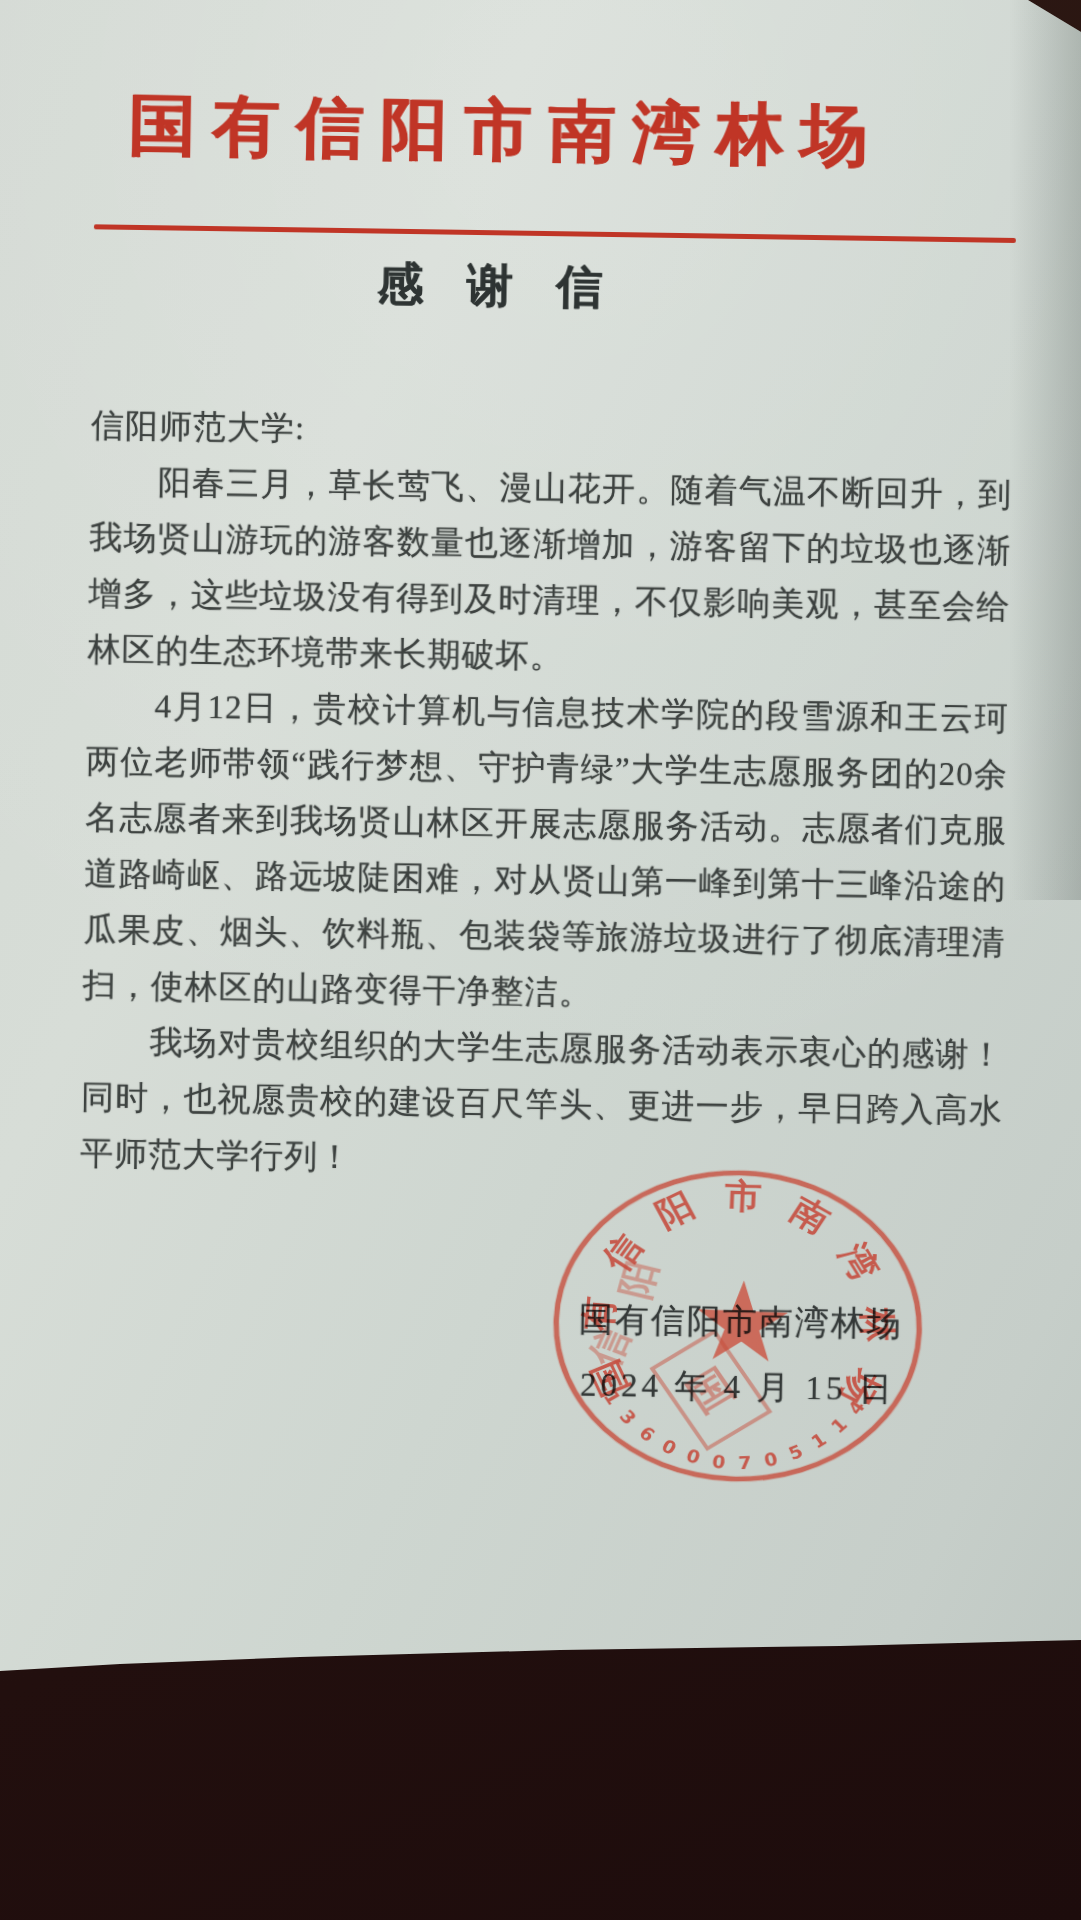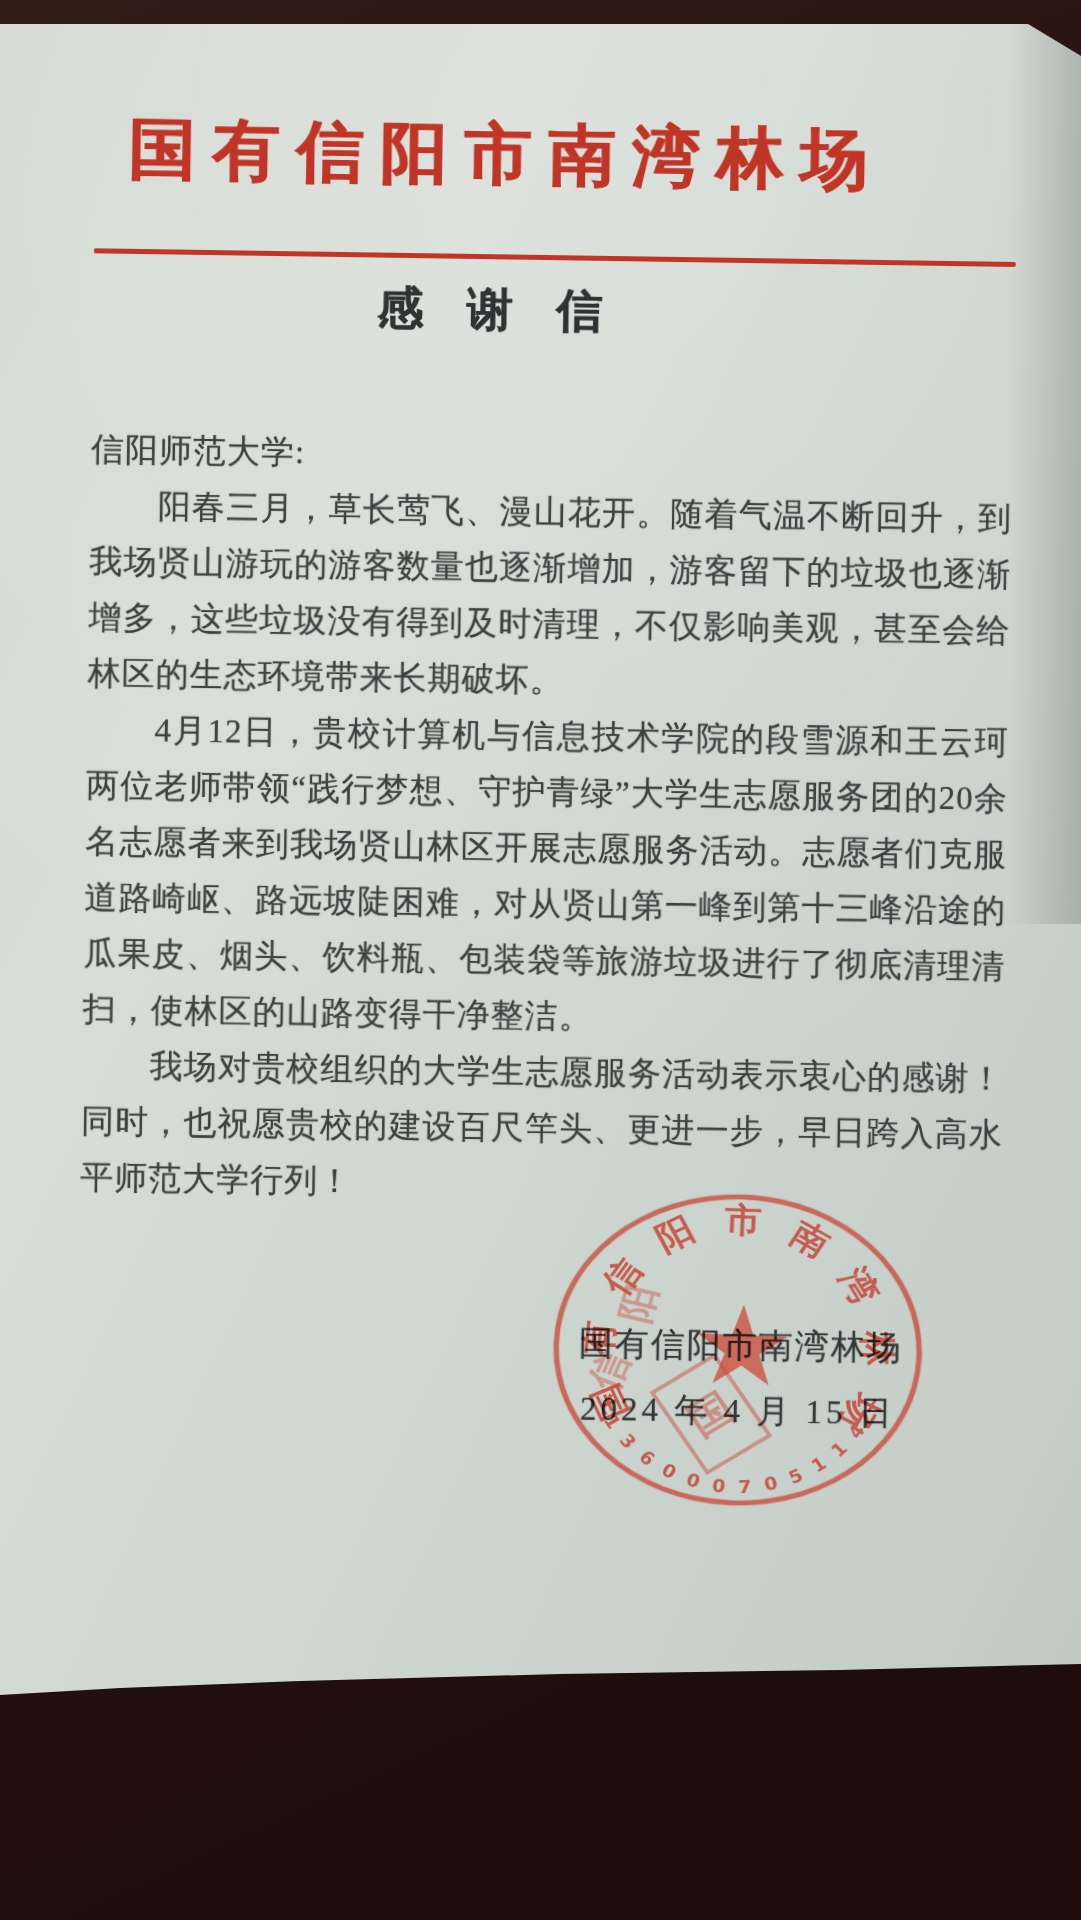--- a/index.html
+++ b/index.html
@@ -11,21 +11,20 @@
   .desk{
     position:absolute;inset:0;
     background:linear-gradient(155deg,#301b15 0%,#271310 38%,#220f0e 70%,#1d0c0c 100%);
   }
   .paper{
     position:absolute;inset:0;
     background:
       radial-gradient(140% 85% at 52% 6%, rgba(255,255,255,.16), rgba(255,255,255,0) 62%),
       linear-gradient(115deg,#d3d9d3 0%,#d7ddd7 28%,#ced6d0 55%,#c6cec9 84%,#bcc5c0 100%);
     clip-path: polygon(0 0,1028px 0,1081px 32px,1081px 1640px,840px 1646px,560px 1650px,300px 1657px,120px 1664px,0 1671px);
-    margin-top: 24px;
   }
   .paper::after{ 
     content:"";position:absolute;right:0;top:0;width:90px;height:900px;
     background:linear-gradient(to left, rgba(90,100,96,.30), rgba(90,100,96,0) 80%);
   }
   .content{
     position:absolute;inset:0;
     transform:rotate(.85deg);transform-origin:540px 900px;
     filter:blur(.3px);
   }

